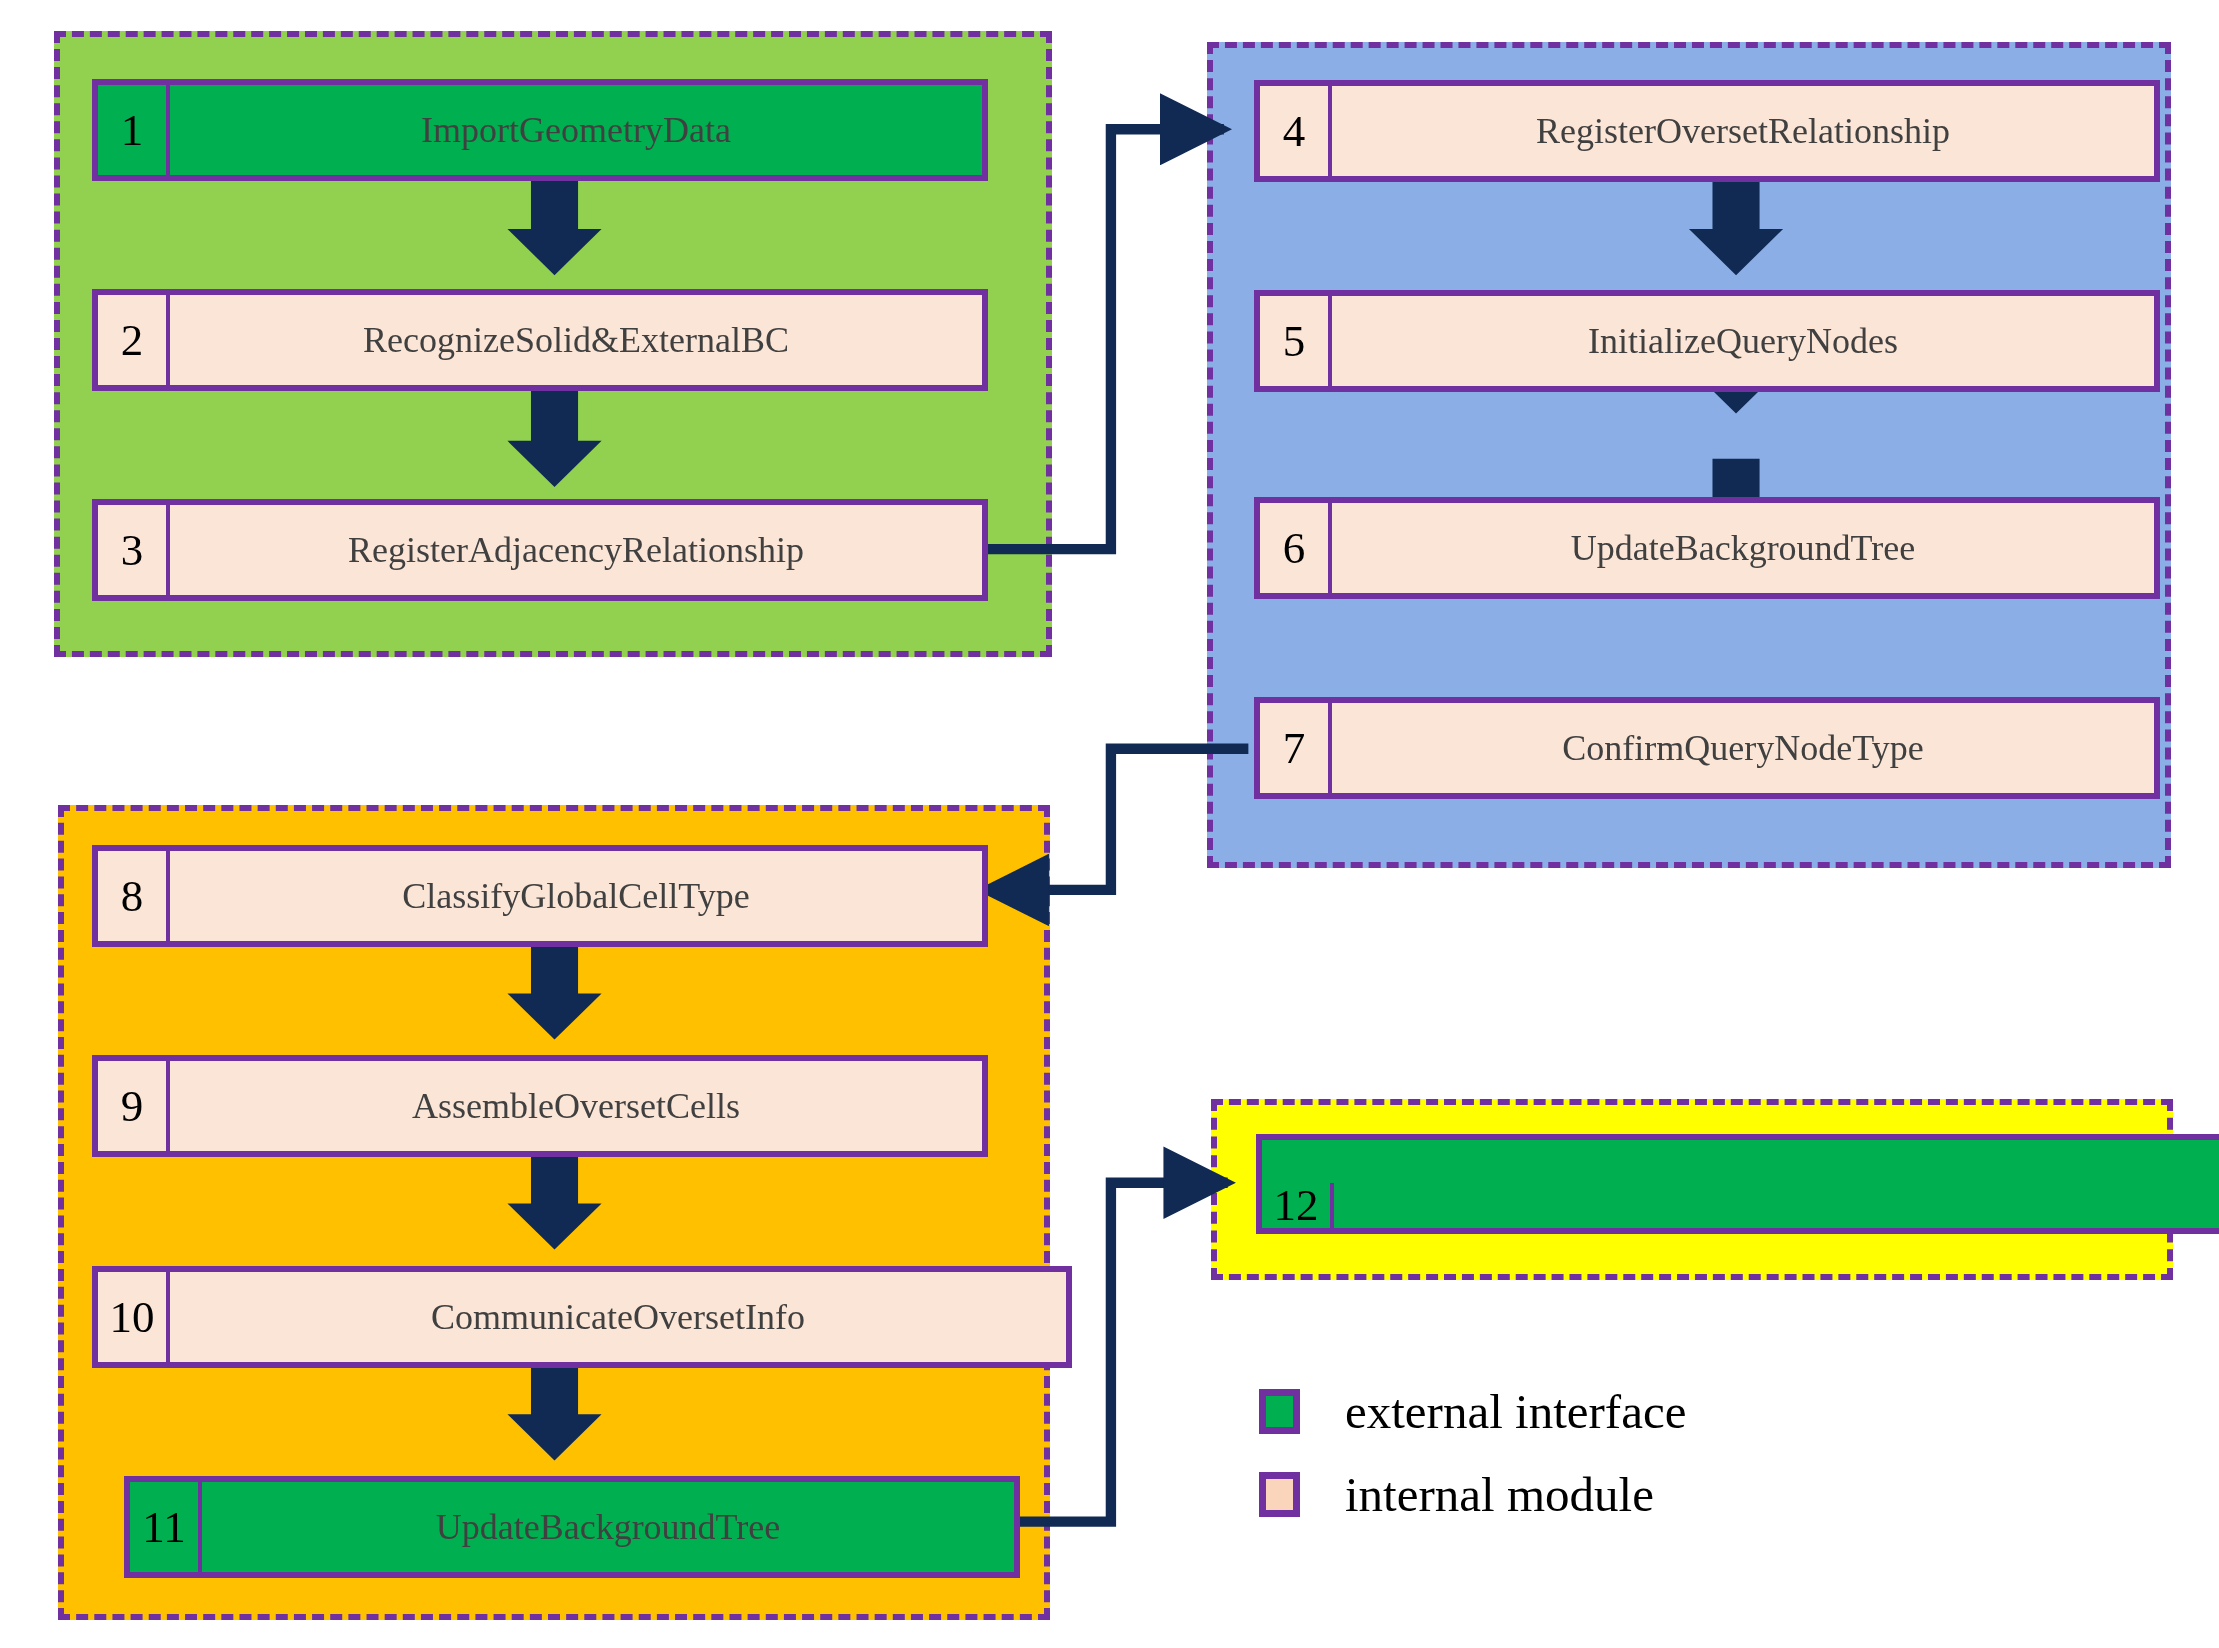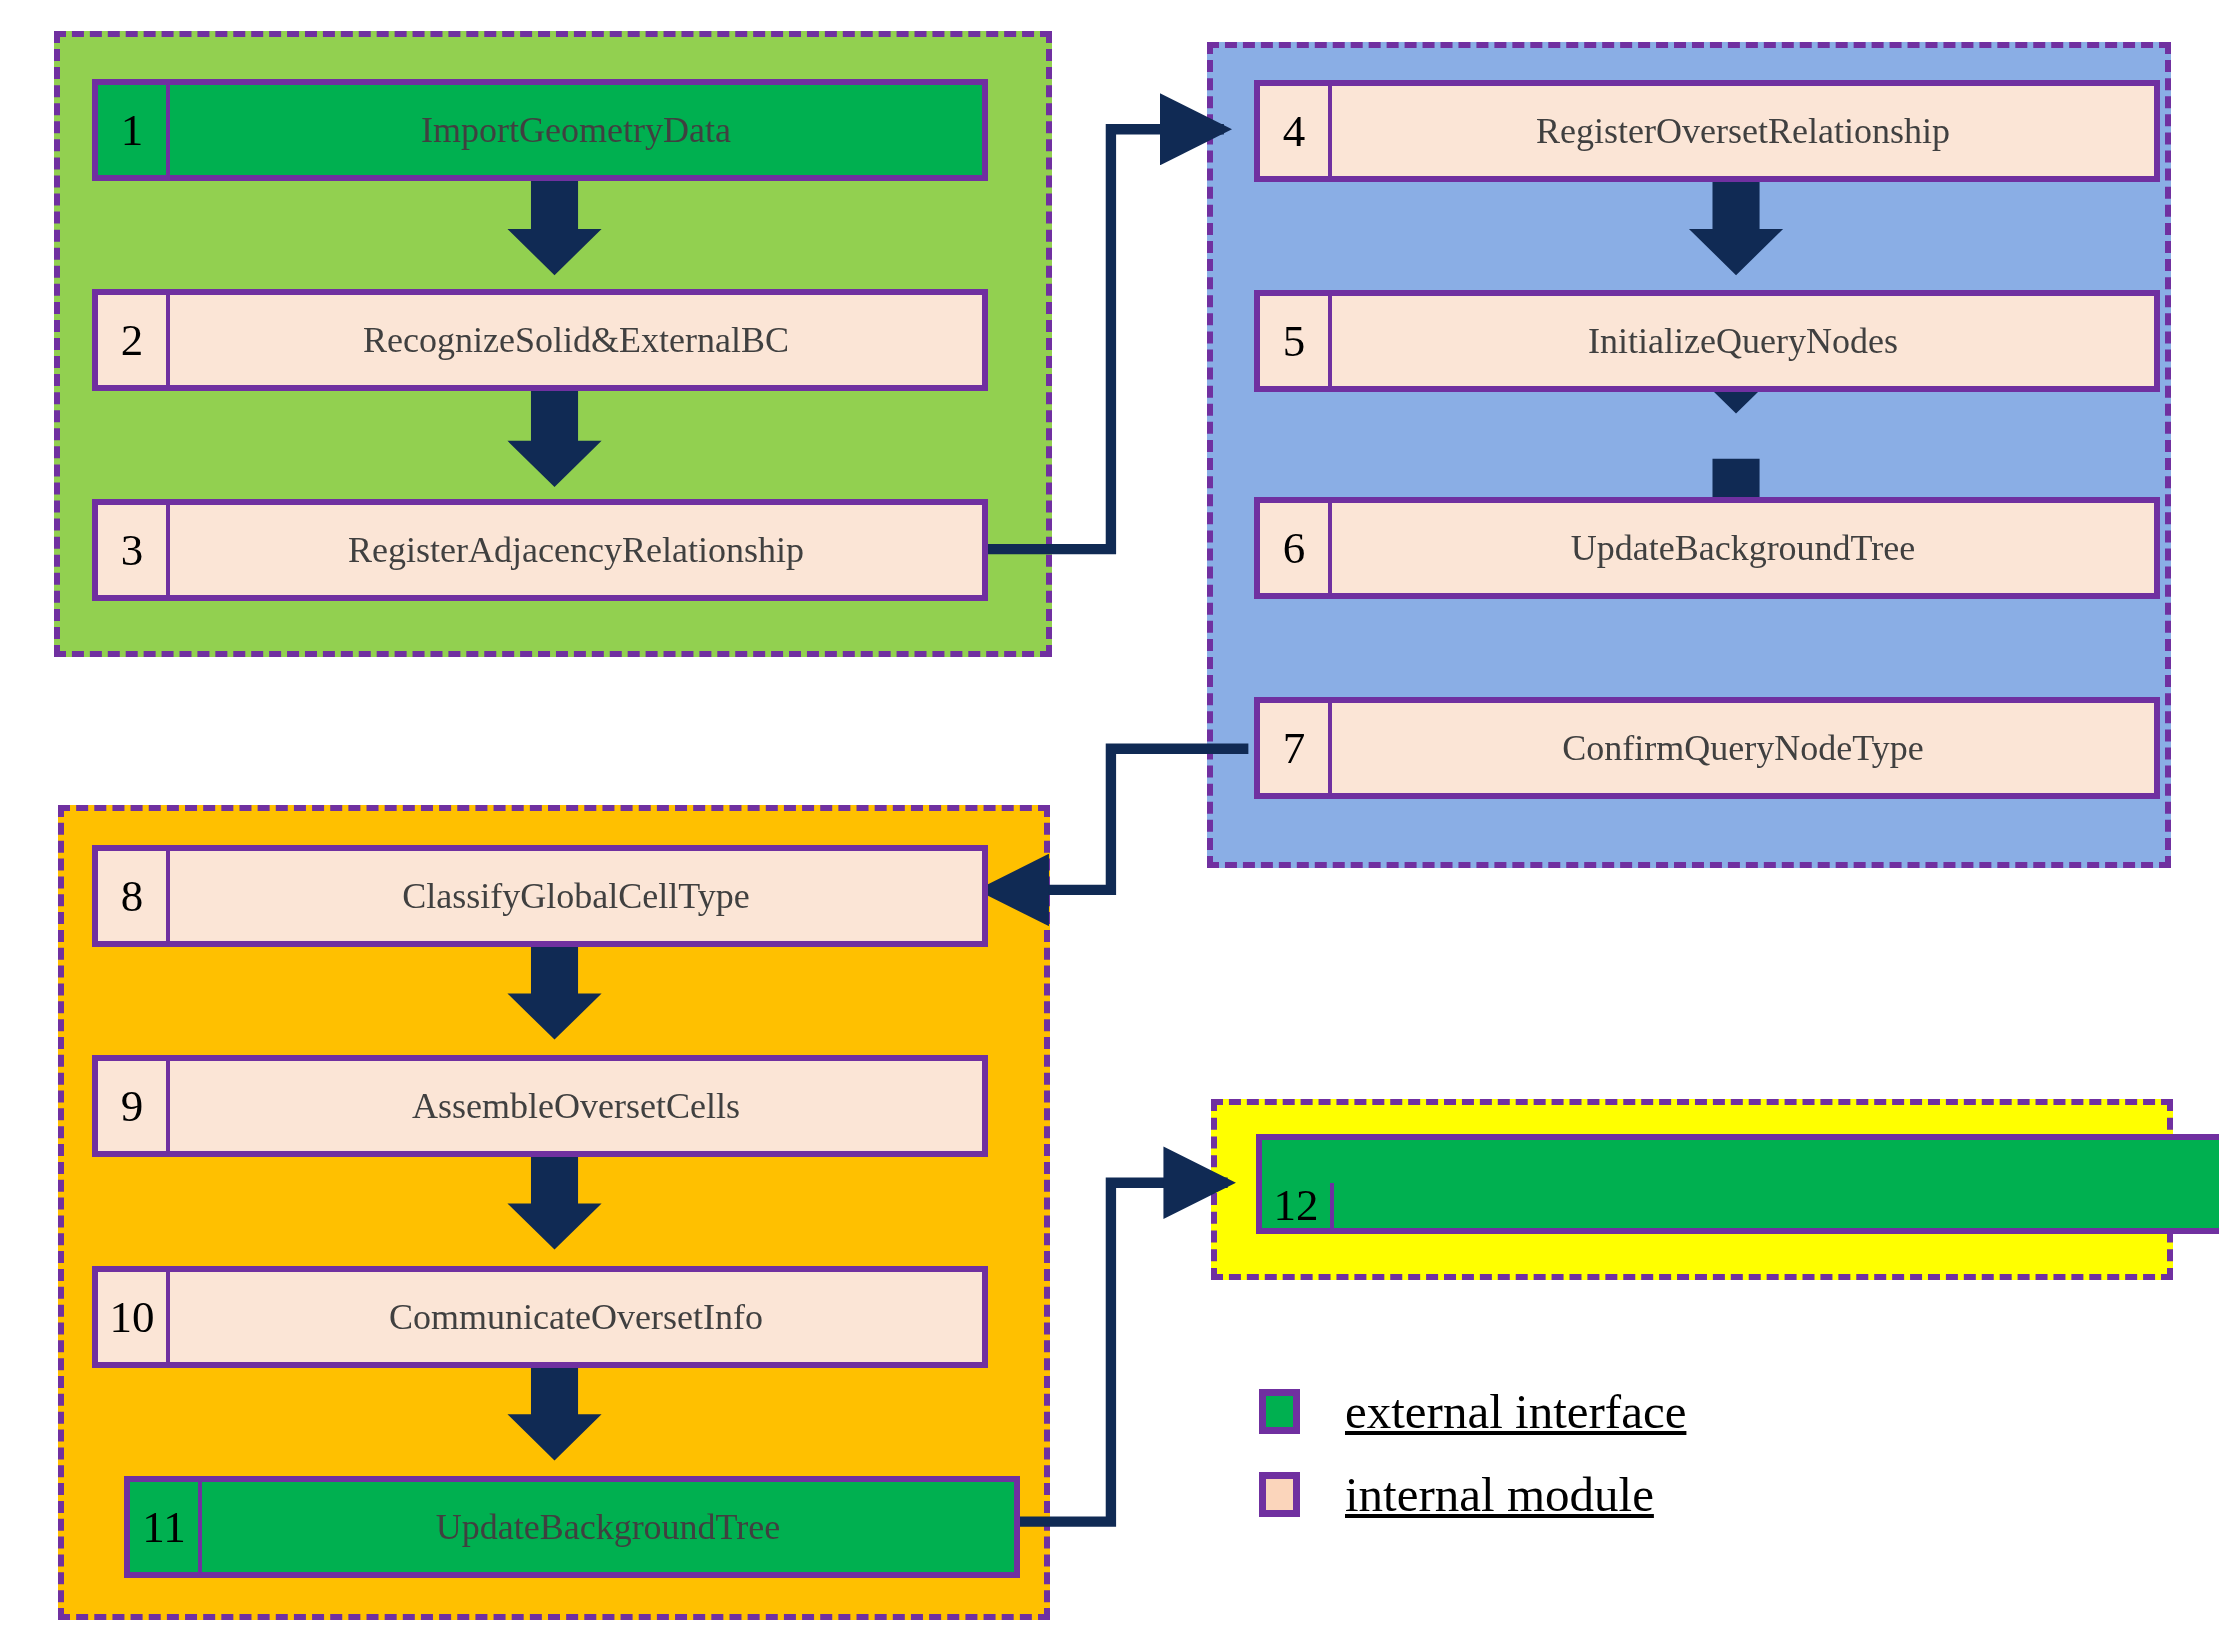--- a/index.html
+++ b/index.html
@@ -70,21 +70,20 @@
     height: 1649px;
     pointer-events: none;
   }
 
   
   .legend {
     position: absolute;
     left: 1259px;
     top: 1370px;
     width: 584px;
-    text-decoration: underline;
   }
   .legend-row {
     display: flex;
     align-items: center;
     height: 83px;
   }
   .legend-swatch {
     box-sizing: border-box;
     width: 41px;
     height: 45px;
@@ -193,21 +192,21 @@
   <div class="node" style="left:92px; top:845px; width:896px; height:102px;">
     <span class="num">8</span>
     <span class="label">ClassifyGlobalCellType</span>
   </div>
 
   <div class="node" style="left:92px; top:1055px; width:896px; height:102px;">
     <span class="num">9</span>
     <span class="label">AssembleOversetCells</span>
   </div>
 
-  <div class="node" style="left:92px; top:1266px; width:896px; height:102px;">
+  <div class="node" style="left:92px; top:1266px; width:980px; height:102px;">
     <span class="num">10</span>
     <span class="label">CommunicateOversetInfo</span>
   </div>
 
   <div class="node external" style="left:92px; top:1476px; width:896px; height:102px;margin-left:32px;">
     <span class="num">11</span>
     <span class="label">UpdateBackgroundTree</span>
   </div>
 
   <div class="node external" style="left:1256px; top:1134px; width:1023px; height:100px;align-items:flex-end;">

